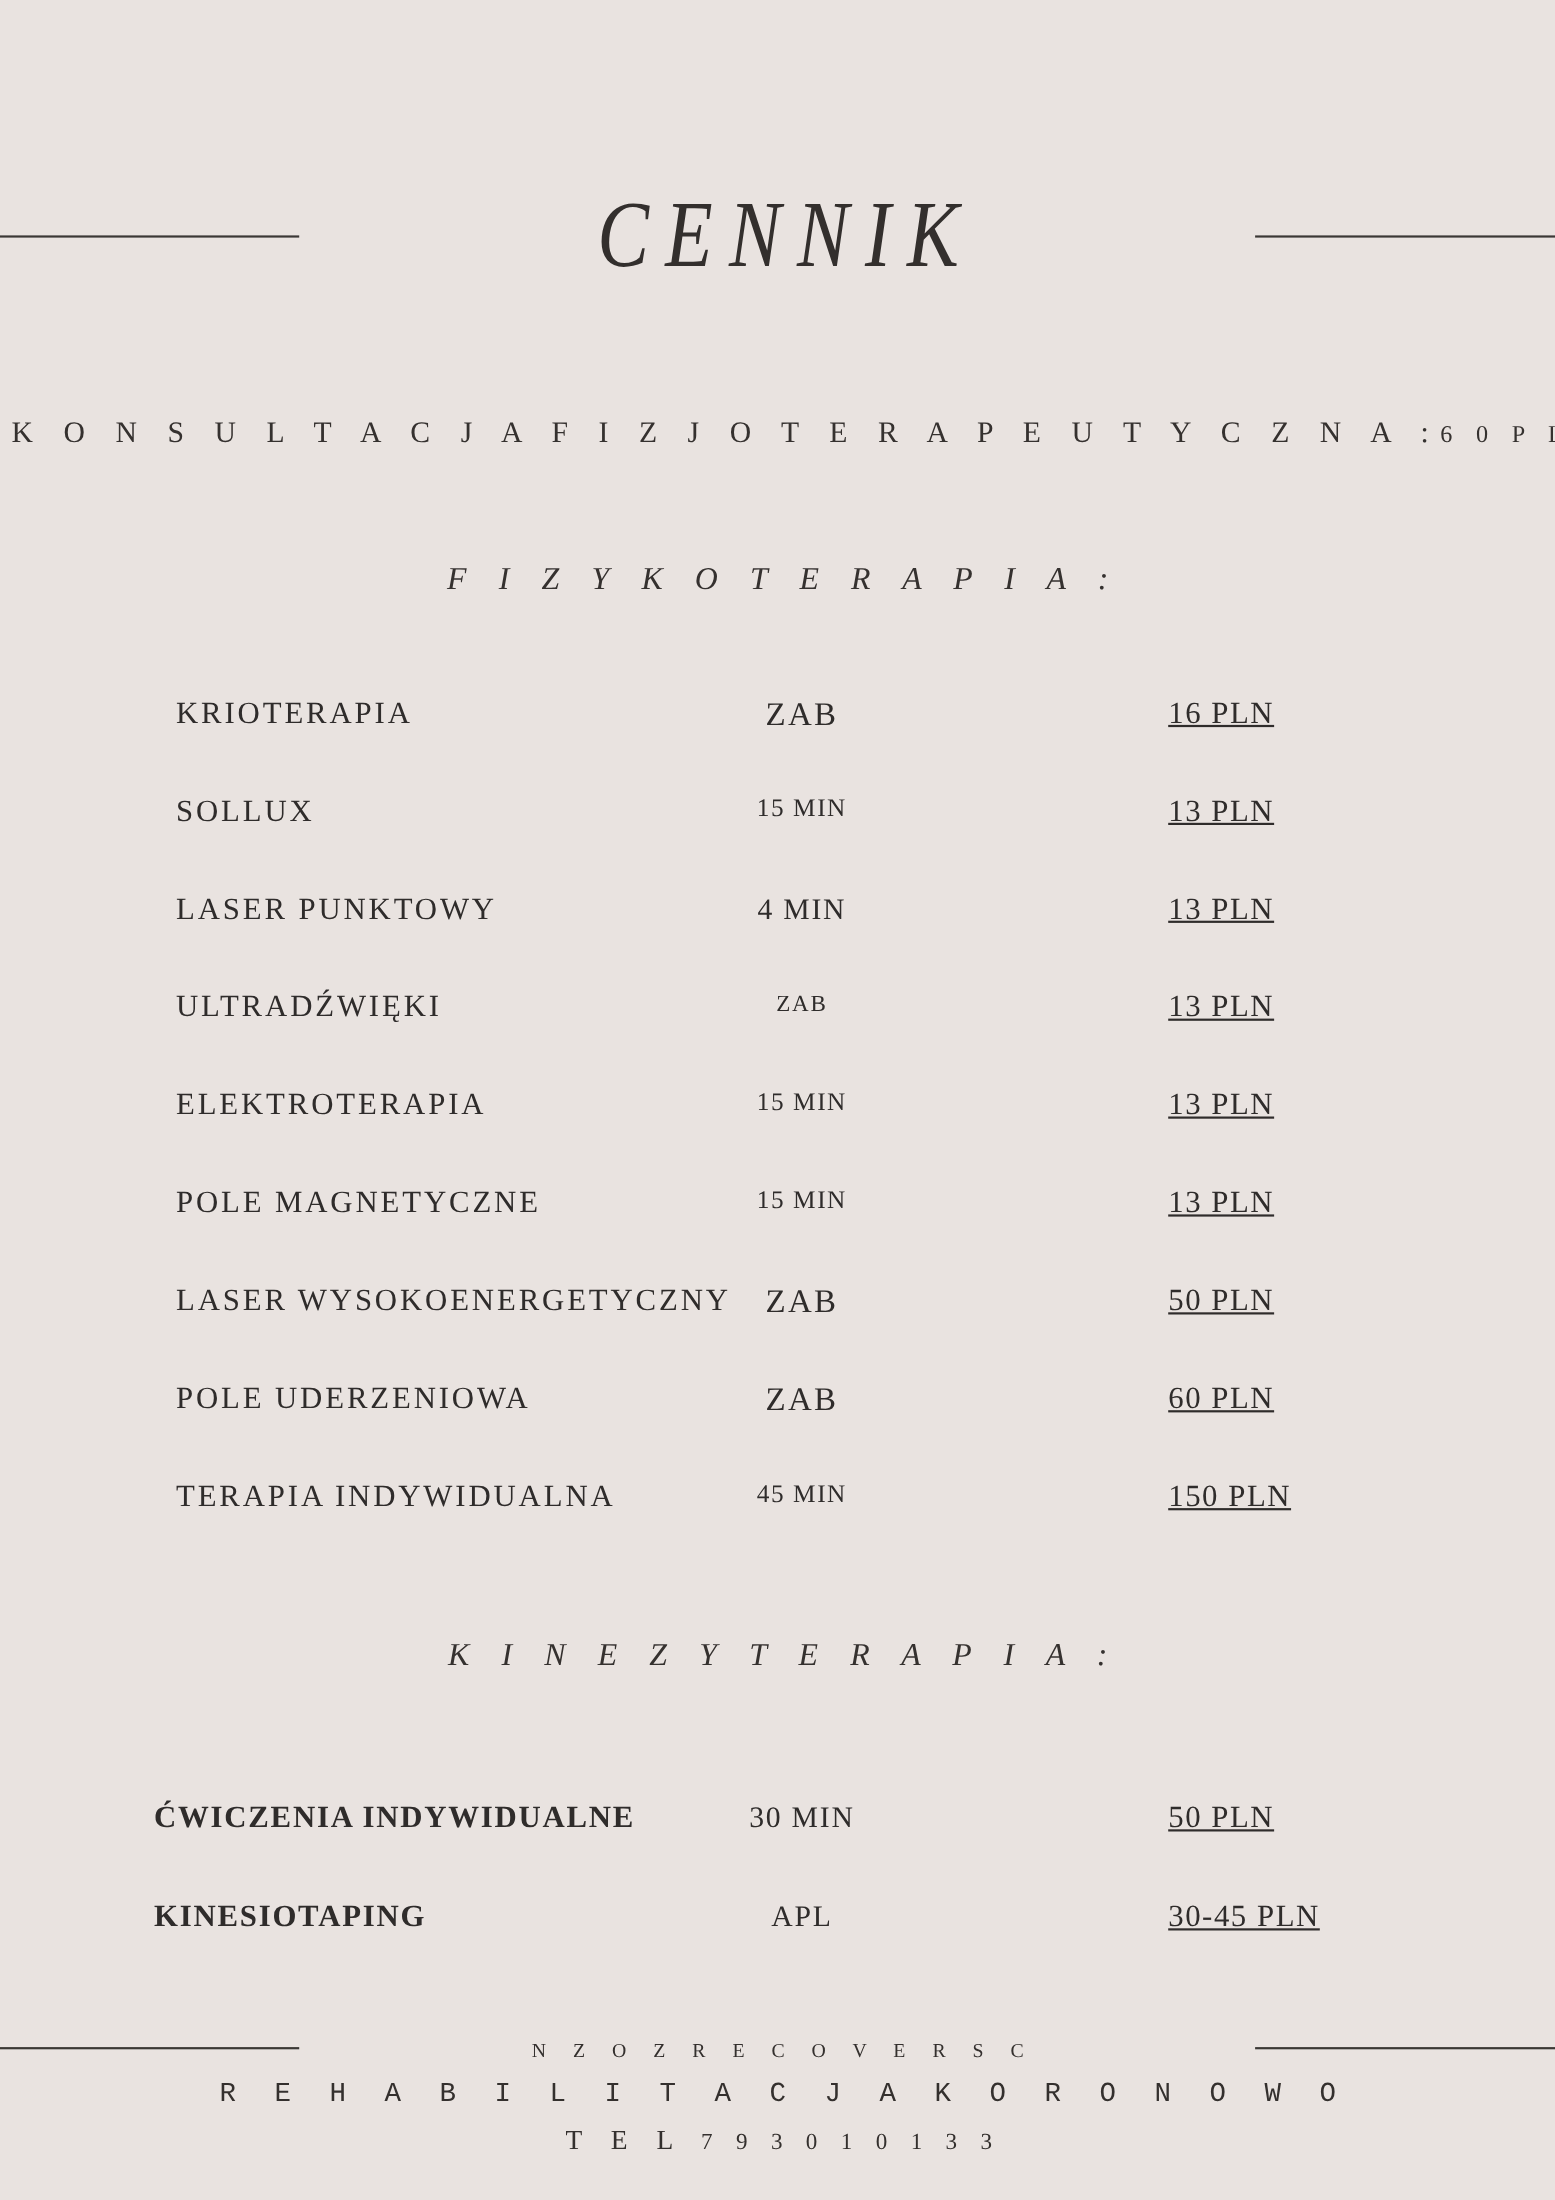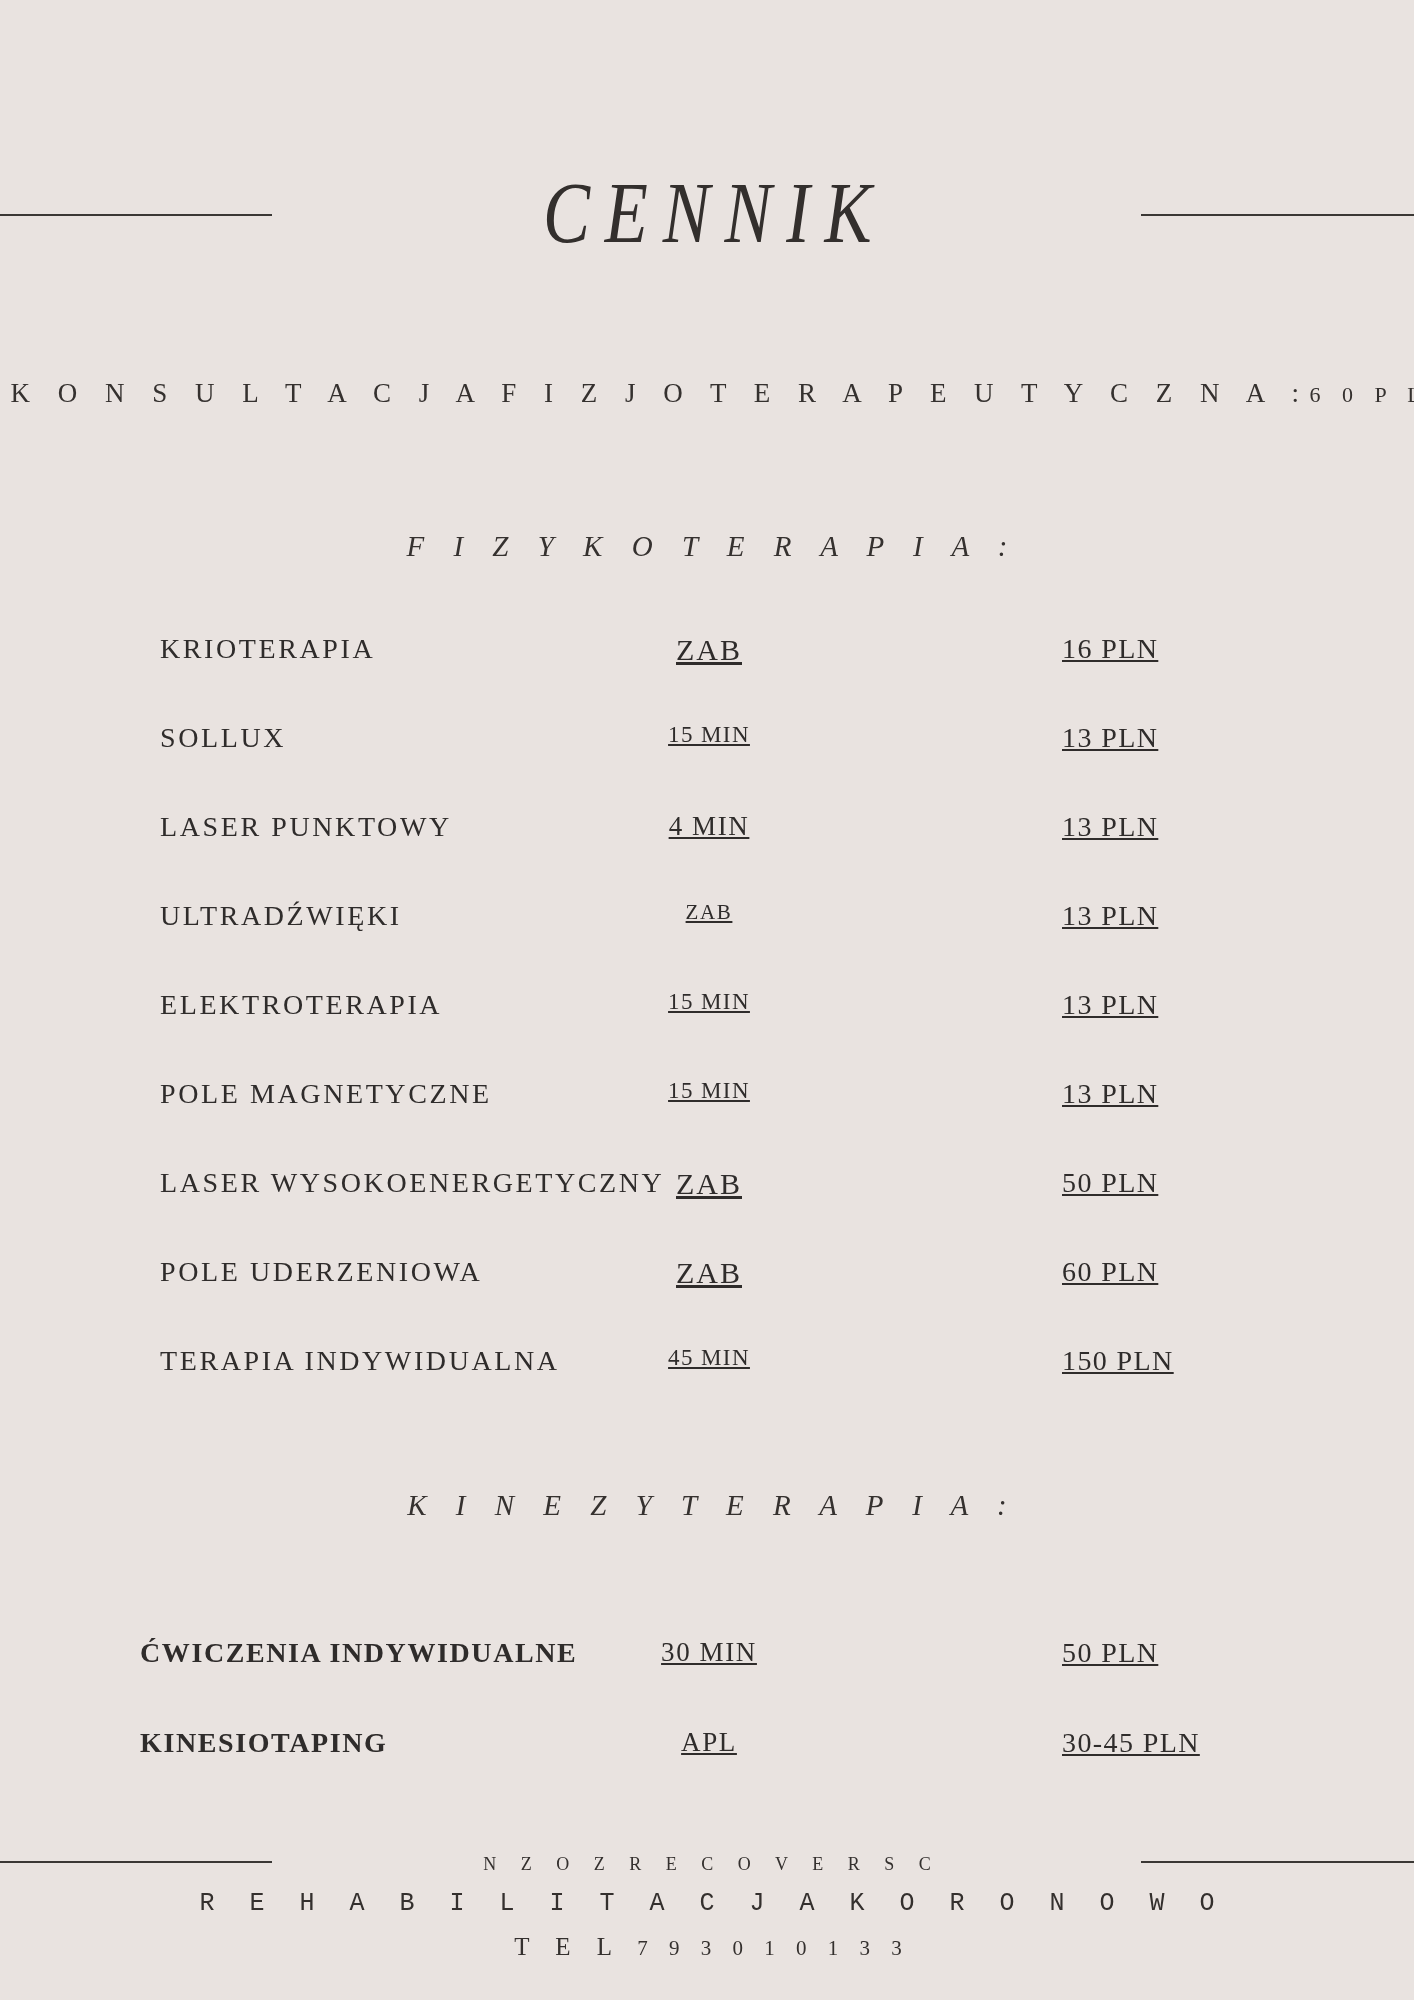--- a/index.html
+++ b/index.html
@@ -80,21 +80,21 @@
     left: 0;
     width: 1414px;
     text-align: center;
     font-style: italic;
     font-size: 29px;
     letter-spacing: 11px;
     text-indent: 11px;
     color: #35312f;
     white-space: nowrap;
   }
-  .section-head.fizyko { top: 530px; }
+  .section-head.fizyko { top: 510px; }
   .section-head.kinezy { top: 1489px; }
 
   
   .table {
     position: absolute;
     left: 0;
     width: 1414px;
   }
   .table.fizyko { top: 633px; }
   .table.kinezy { top: 1637px; }
@@ -111,27 +111,26 @@
     top: 0;
     font-size: 28px;
     letter-spacing: 2.6px;
     white-space: nowrap;
     color: #2f2c2b;
   }
   .table.kinezy .cell-name { left: 140px; letter-spacing: 1.6px; font-weight: bold; }
 
   .cell-dur {
     position: absolute;
-    left: 580px;
+    left: 600px;
     width: 258px;
     top: 0;
     text-align: center;
     white-space: nowrap;
     color: #2f2c2b;
-    text-decoration: underline;
   }
   .cell-price {
     position: absolute;
     left: 1062px;
     width: 300px;
     top: 0;
     text-align: left;
     white-space: nowrap;
     color: #2f2c2b;
   }

